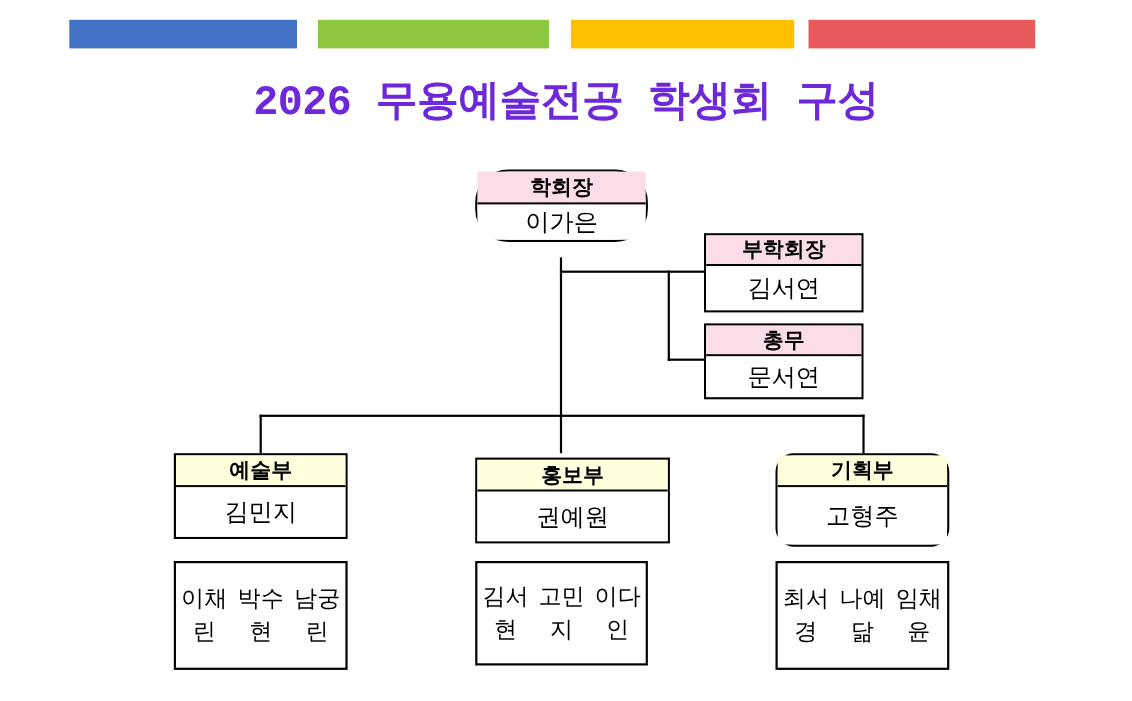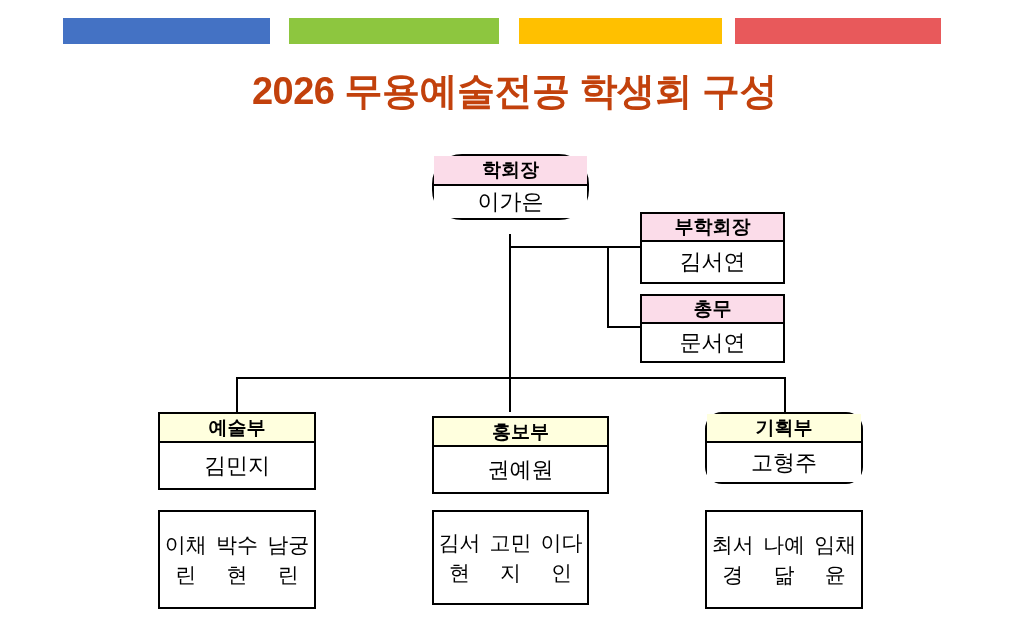--- a/index.html
+++ b/index.html
@@ -72,21 +72,21 @@
 </head>
 <body>
 
 <div class="slide">
 
   <div class="topbar" style="left: 63px; width: 207px; background: rgb(68, 114, 196);"></div>
   <div class="topbar" style="left: 289px; width: 210px; background: rgb(141, 198, 63);"></div>
   <div class="topbar" style="left: 519px; width: 203px; background: rgb(255, 192, 0);"></div>
   <div class="topbar" style="left: 735px; width: 206px; background: rgb(232, 89, 91);"></div>
 
-  <div class="page-title" style="color: #c2410c;">2026 무용예술전공 학생회 구성</div>
+  <div class="page-title" style="color: #6d28d9; font-family: Liberation Mono, monospace;">2026 무용예술전공 학생회 구성</div>
 
   <div class="line" style="left:509px; top:234px; width:2px;  height:178px;"></div>
   <div class="line" style="left:509px; top:246px; width:131px; height:2px;"></div>
   <div class="line" style="left:607px; top:246px; width:2px;  height:82px;"></div>
   <div class="line" style="left:607px; top:326px; width:33px; height:2px;"></div>
   <div class="line" style="left:236px; top:377px; width:550px; height:2px;"></div>
   <div class="line" style="left:236px; top:377px; width:2px;  height:35px;"></div>
   <div class="line" style="left:784px; top:377px; width:2px;  height:35px;"></div>
 
   <div class="box" style="left:432px; top:154px; width:157px;border-radius:30px;">
@@ -119,21 +119,21 @@
     <div class="bdy" style="height:45px;">권예원</div>
   </div>
   <div class="memberbox" style="left:432px; top:510px; width:157px; height:95px;">
     <div>김서현</div>
     <div>고민지</div>
     <div>이다인</div>
   </div>
 
   <div class="box" style="left:705px; top:412px; width:158px;border-radius:17px;">
     <div class="hdr" style="height: 29px; background: rgb(255, 255, 222);">기획부</div>
-    <div class="bdy" style="height:39px;">고형주</div>
+    <div class="bdy" style="height:52px;">고형주</div>
   </div>
   <div class="memberbox" style="left:705px; top:510px; width:158px; height:99px;">
     <div>최서경</div>
     <div>나예닮</div>
     <div>임채윤</div>
   </div>
 
 </div>
 
 </body></html>

